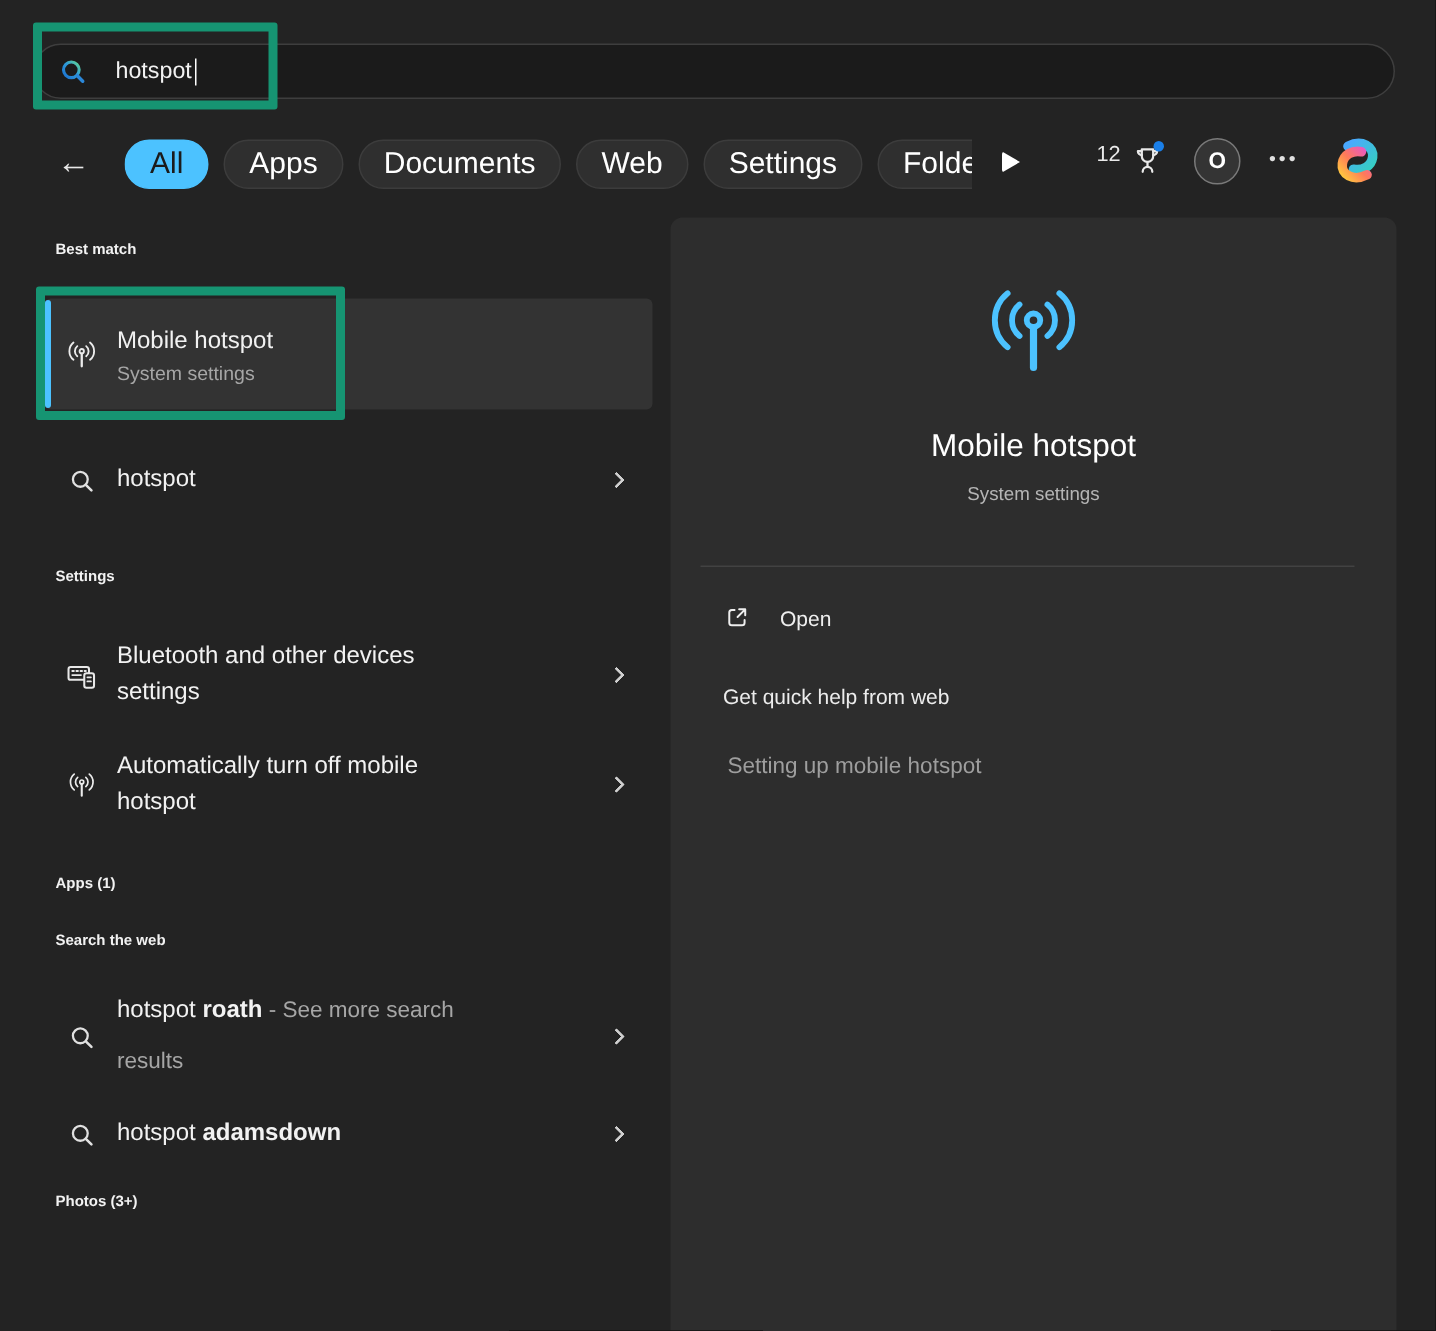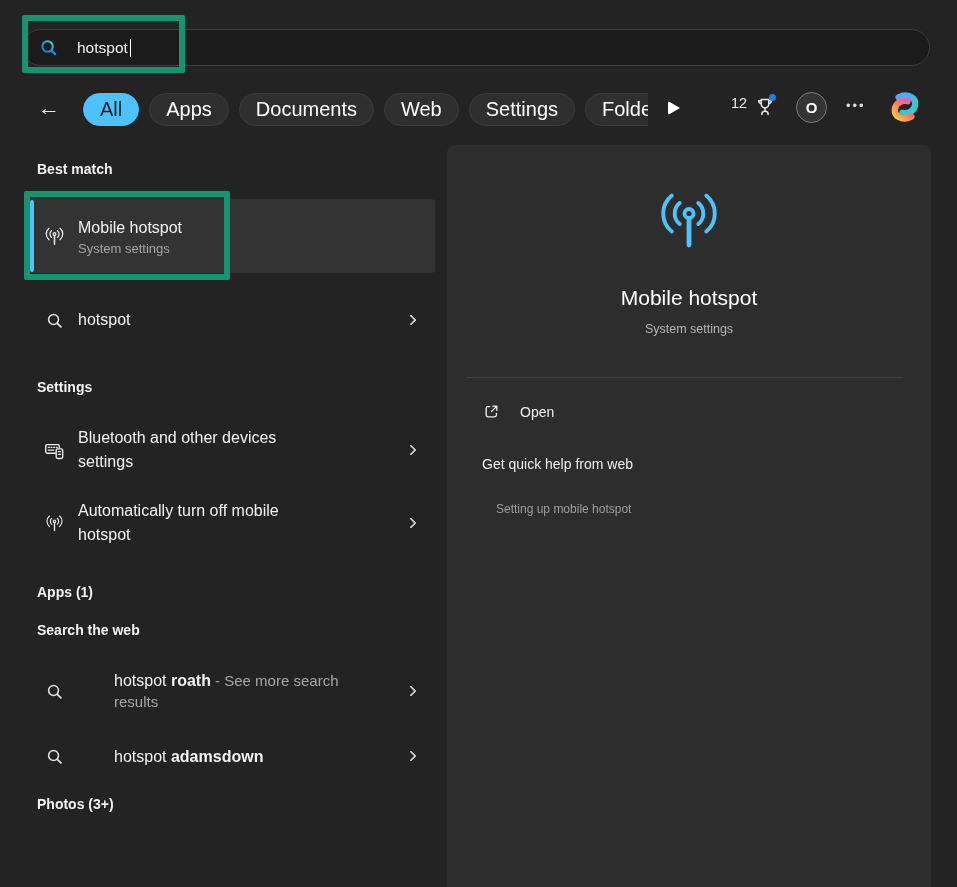--- a/index.html
+++ b/index.html
@@ -35,47 +35,47 @@
   .rewards .cnt { font-size:14.5px; color:#eaeaea; }
   .trophy-wrap { position:relative; width:24px; height:24px; }
   .trophy-dot { position:absolute; right:1px; top:-1px; width:7px; height:7px; border-radius:50%; background:#1a7fe8; }
   .avatar { position:absolute; left:796px; top:2px; width:31px; height:31px; border-radius:50%;
     background:#343434; border:1.5px solid #7a7a7a; color:#fff; font-size:15px; font-weight:700;
     display:flex; align-items:center; justify-content:center; }
   .dots { position:absolute; left:846px; top:8px; color:#e0e0e0; font-size:13px; letter-spacing:2px; }
   .copilot { position:absolute; left:888px; top:0px; width:34px; height:34px; }
 
   
-  .sec-h { position:absolute; left:37px; font-size:14px; font-weight:700; color:#f2f2f2; }
+  .sec-h { position:absolute; left:37px; font-size:10px; font-weight:700; color:#f2f2f2; }
   .row { position:absolute; left:30px; width:405px; display:flex; align-items:center; }
   .icon-col { width:48px; display:flex; justify-content:center; align-items:center; flex-shrink:0; }
   .txt { flex:1; min-width:0; }
   .t1 { font-size:16px; color:#f2f2f2; line-height:24px; }
   .t2 { font-size:13px; color:#a6a6a6; line-height:17px; }
   .chev-wrap { margin-left:auto; padding-right:20px; display:flex; align-items:center; }
   .chev { width:8px; height:8px; border-top:2px solid #cfcfcf; border-right:2px solid #cfcfcf;
     transform:rotate(45deg); border-radius:1px; }
   .best-item { top:199px; height:74px; background:#333333; border-radius:4px; position:absolute; }
   .best-accent { position:absolute; left:0; top:1px; bottom:1px; width:3.5px; border-radius:2px; background:#4cc2ff; }
   .wrap-narrow { max-width:232px; }
-  .web-txt { font-size:16px; color:#f2f2f2; line-height:21px; max-width:252px;margin-left:36px; }
+  .web-txt { font-size:16px; color:#f2f2f2; line-height:34px; max-width:252px; }
   .web-txt b { font-weight:700; }
   .web-dim { color:#a6a6a6; font-size:15px; }
 
   
   .panel { position:absolute; left:447px; top:145px; width:484px; height:742px;
     background:#2d2d2d; border-radius:8px 8px 0 0; }
   .panel .big-ic { position:absolute; left:50%; top:40px; transform:translateX(-50%); width:72px; height:72px; color:#4cc2ff; }
   .panel .p-title { position:absolute; top:141px; width:100%; text-align:center; font-size:21px; color:#ffffff; }
   .panel .p-sub { position:absolute; top:177px; width:100%; text-align:center; font-size:12.5px; color:#b5b5b5; }
   .panel .divider { position:absolute; top:232px; left:20px; width:436px; height:1px; background:#424242; }
   .panel .open-row { position:absolute; top:258px; left:36px; display:flex; align-items:center; gap:20px; }
   .panel .open-row .olabel { font-size:14px; color:#eeeeee; }
   .panel .quick { position:absolute; top:311px; left:35px; font-size:14px; color:#ececec; }
-  .panel .hlink { position:absolute; top:357px; left:49px; font-size:12px; color:#9e9e9e; }
+  .panel .hlink { position:absolute; top:357px; left:38px; font-size:15px; color:#9e9e9e; }
 
   svg { display:block; }
 </style>
 </head>
 <body>
 
 <svg width="0" height="0" style="position:absolute">
   <defs>
     <linearGradient id="sg" x1="1" y1="0" x2="0" y2="1">
       <stop offset="0" stop-color="#62d88f"></stop>

